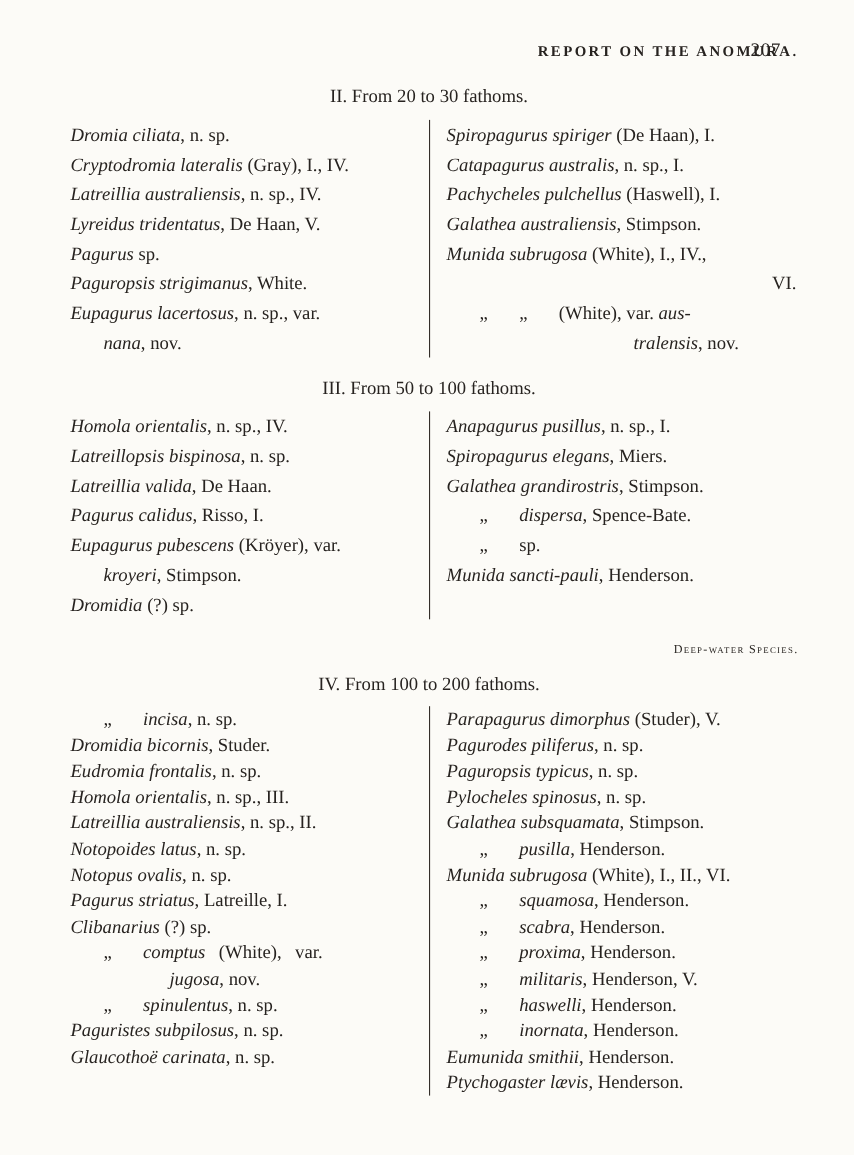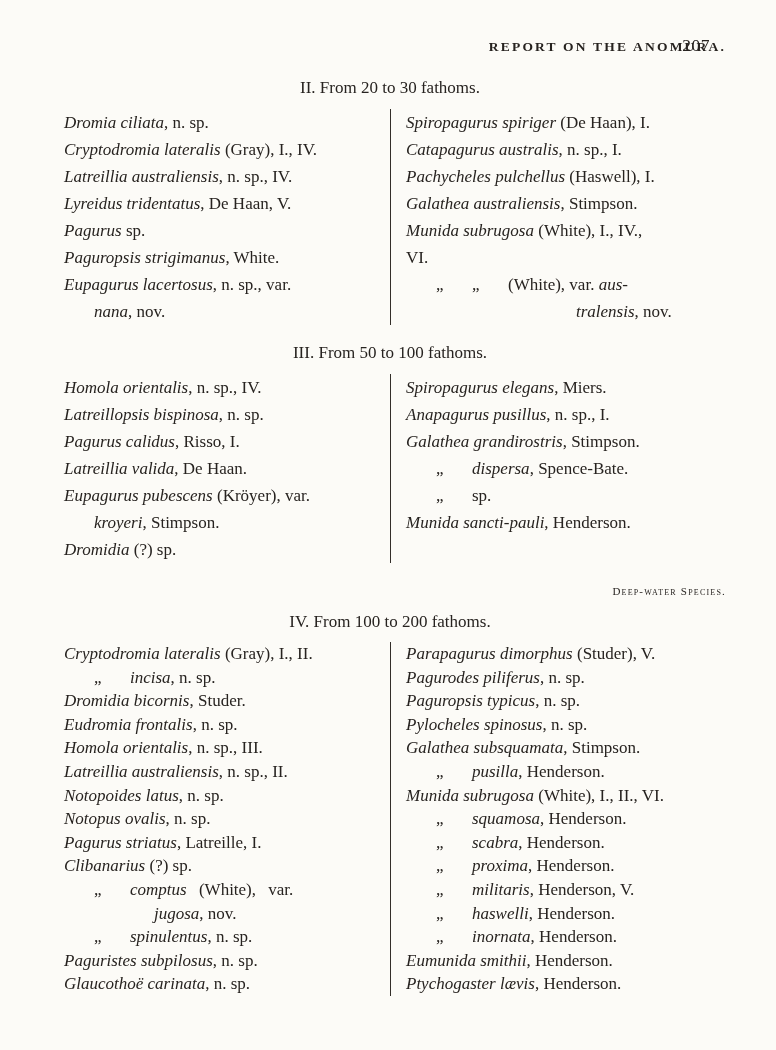--- a/index.html
+++ b/index.html
@@ -38,21 +38,21 @@
   .line { white-space:nowrap; line-height:27px; }
   .sec-4 .line { line-height:23.6px; }
 
   .it { font-style:italic; }
   .rm { font-style:normal; }
   .ditto { display:inline-block; min-width:12px; margin-right:24px; font-style:normal; }
 
   .a1 { padding-left:30px; }
   .a2 { padding-left:90px; }
   .a3 { padding-left:170px; }
-  .ac { text-align:left; }
+  .ac { text-align:right; }
 </style>
 </head>
 <body>
 
 <div class="page">
 
   <header class="head">
     <div class="running-head">REPORT ON THE ANOMURA.</div>
     <div class="page-number">207</div>
   </header>
@@ -113,39 +113,39 @@
     <h2 class="sec-title">III. From 50 to 100 fathoms.</h2>
     <div class="cols">
       <div class="col left">
           <div class="entry">
             <div class="line"><span class="it">Homola orientalis</span><span class="rm">, n. sp., IV.</span></div>
           </div>
           <div class="entry">
             <div class="line"><span class="it">Latreillopsis bispinosa</span><span class="rm">, n. sp.</span></div>
           </div>
           <div class="entry">
+            <div class="line"><span class="it">Latreillia valida</span><span class="rm">, De Haan.</span></div>
+          </div>
+          <div class="entry">
             <div class="line"><span class="it">Pagurus calidus</span><span class="rm">, Risso, I.</span></div>
-          </div>
-          <div class="entry">
-            <div class="line"><span class="it">Latreillia valida</span><span class="rm">, De Haan.</span></div>
           </div>
           <div class="entry">
             <div class="line"><span class="it">Eupagurus pubescens</span><span class="rm"> (Kröyer), var.</span></div>
             <div class="line a1"><span class="it">kroyeri</span><span class="rm">, Stimpson.</span></div>
           </div>
           <div class="entry">
             <div class="line"><span class="it">Dromidia</span><span class="rm"> (?) sp.</span></div>
           </div>
         </div>
       <div class="col right">
           <div class="entry">
+            <div class="line"><span class="it">Anapagurus pusillus</span><span class="rm">, n. sp., I.</span></div>
+          </div>
+          <div class="entry">
             <div class="line"><span class="it">Spiropagurus elegans</span><span class="rm">, Miers.</span></div>
-          </div>
-          <div class="entry">
-            <div class="line"><span class="it">Anapagurus pusillus</span><span class="rm">, n. sp., I.</span></div>
           </div>
           <div class="entry">
             <div class="line"><span class="it">Galathea grandirostris</span><span class="rm">, Stimpson.</span></div>
           </div>
           <div class="entry">
             <div class="line a1"><span class="ditto">„</span><span class="it">dispersa</span><span class="rm">, Spence-Bate.</span></div>
           </div>
           <div class="entry">
             <div class="line a1"><span class="ditto">„</span><span class="rm">sp.</span></div>
           </div>
@@ -156,23 +156,20 @@
     </div>
   </section>
 
   <h2 class="deep-heading">Deep-water Species.</h2>
 
   <section class="section sec-4">
     <h2 class="sec-title">IV. From 100 to 200 fathoms.</h2>
     <div class="cols">
       <div class="col left">
           <div class="entry">
-            <div class="line"><span class="it">Cryptodromia lateralis</span><span class="rm"> (Gray), I., II.</span></div>
-          </div>
-          <div class="entry">
             <div class="line a1"><span class="ditto">„</span><span class="it">incisa</span><span class="rm">, n. sp.</span></div>
           </div>
           <div class="entry">
             <div class="line"><span class="it">Dromidia bicornis</span><span class="rm">, Studer.</span></div>
           </div>
           <div class="entry">
             <div class="line"><span class="it">Eudromia frontalis</span><span class="rm">, n. sp.</span></div>
           </div>
           <div class="entry">
             <div class="line"><span class="it">Homola orientalis</span><span class="rm">, n. sp., III.</span></div>

